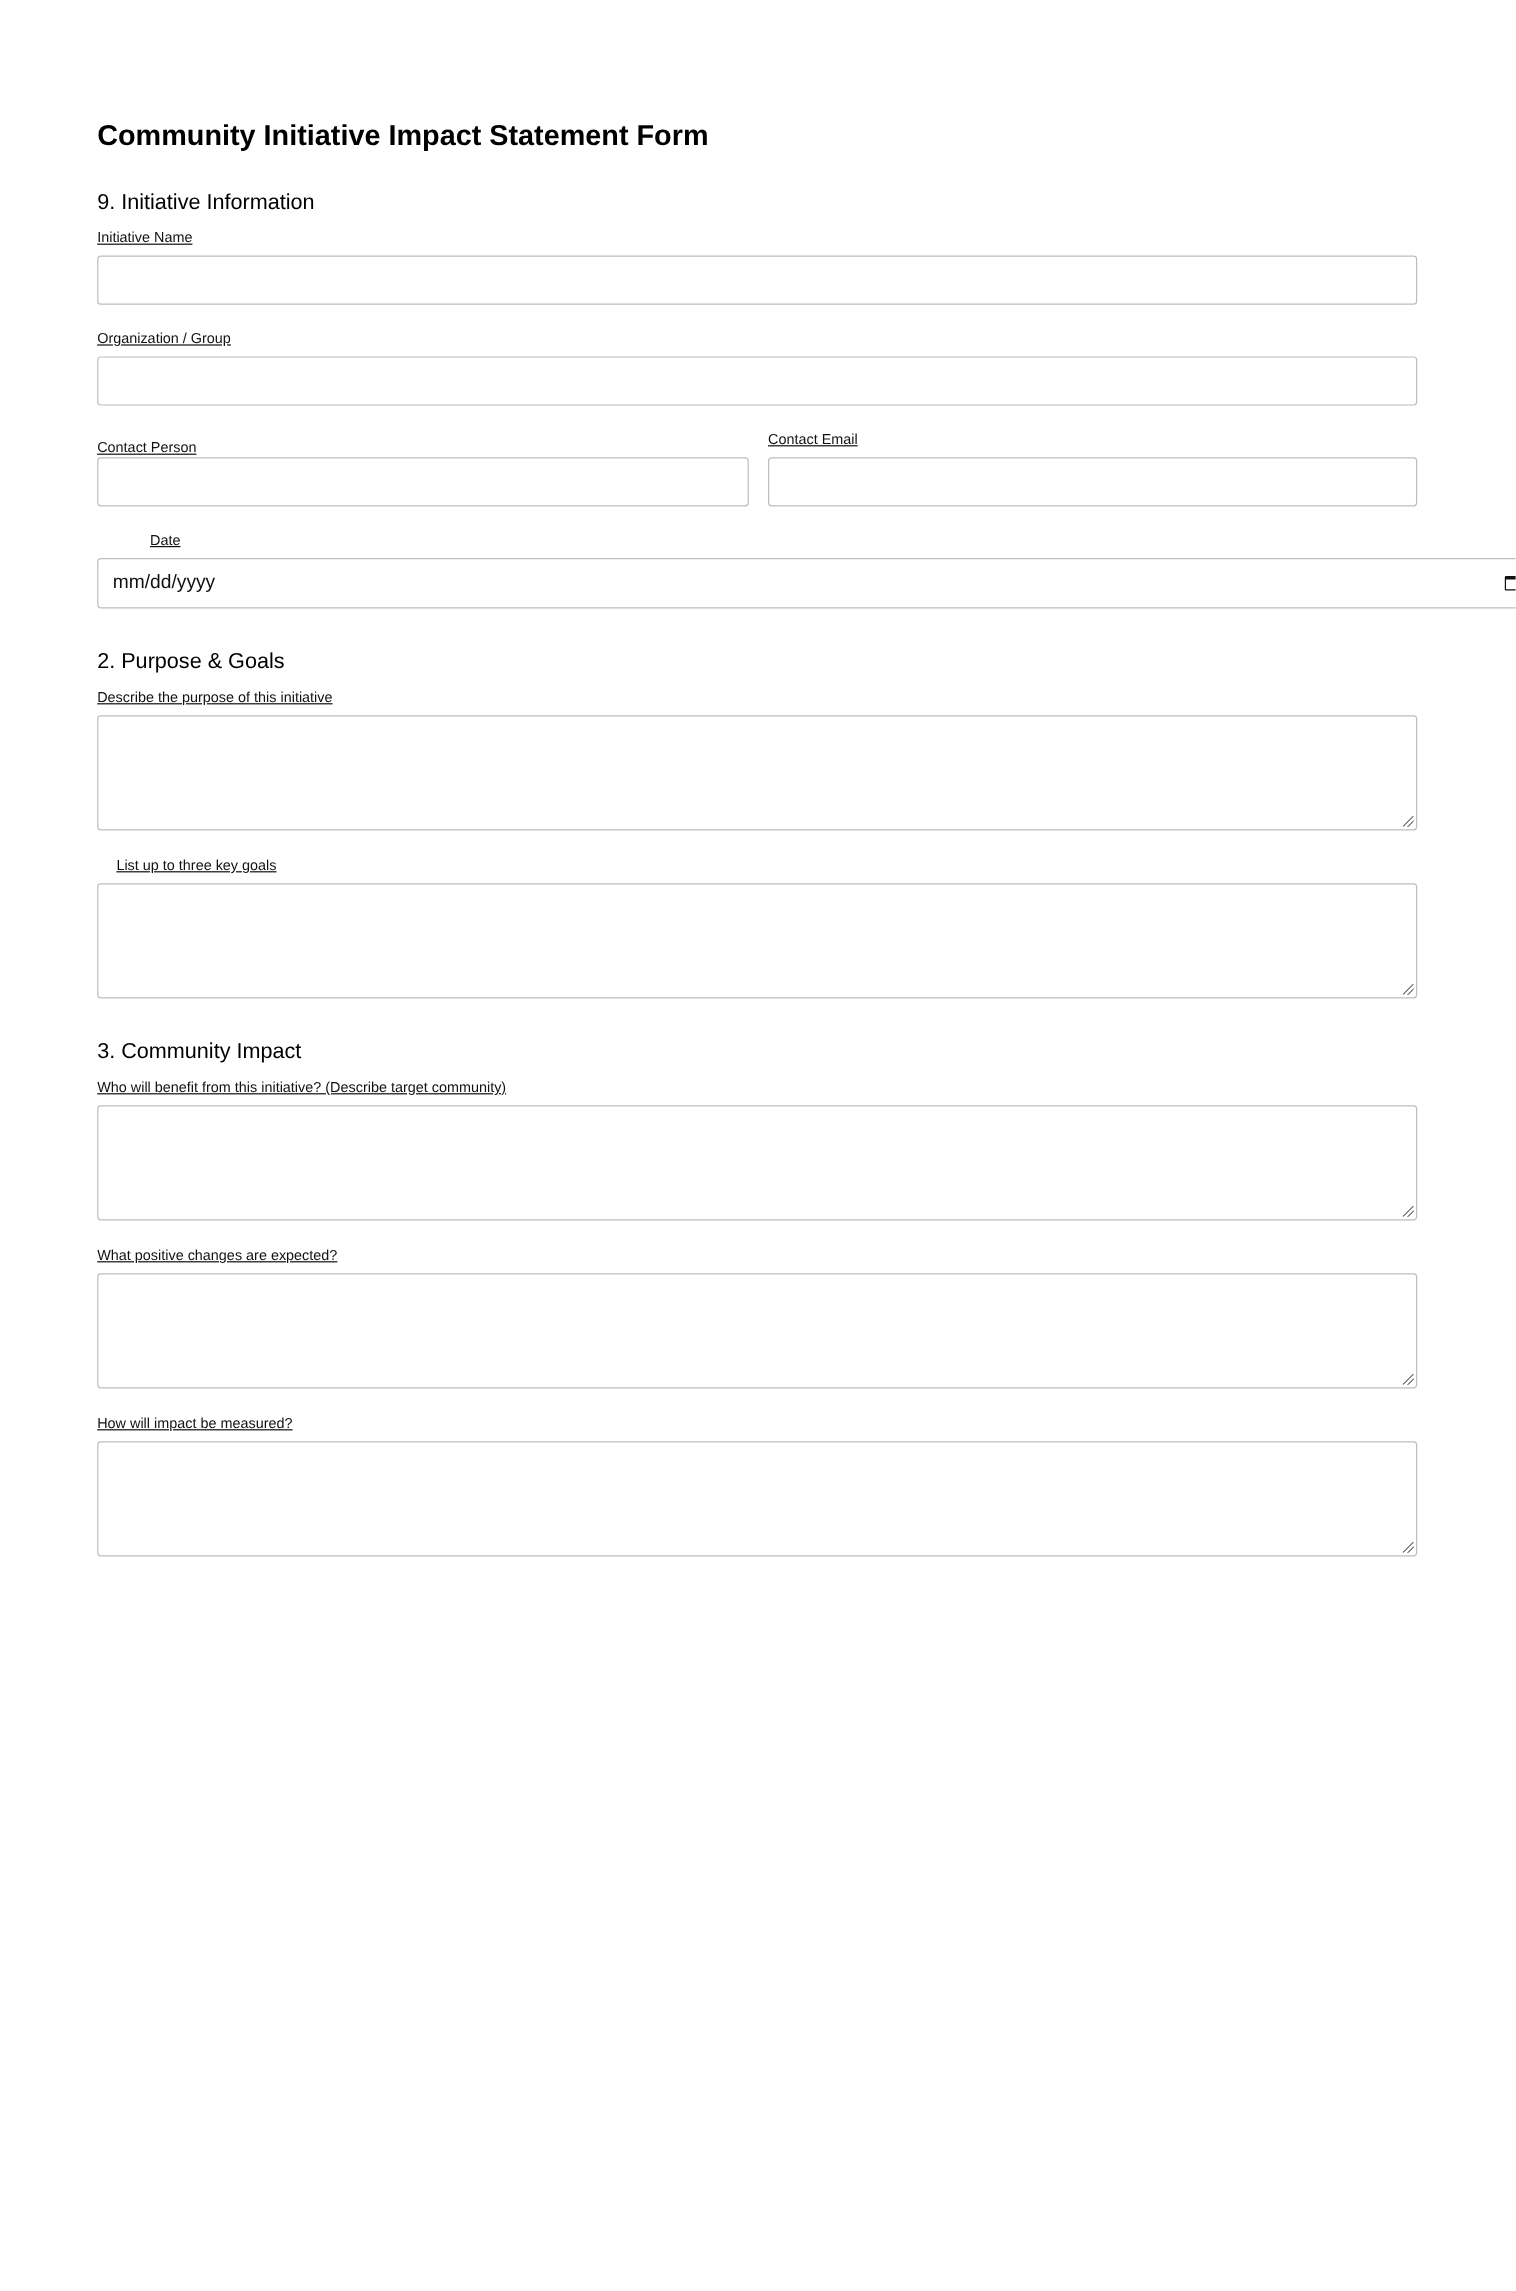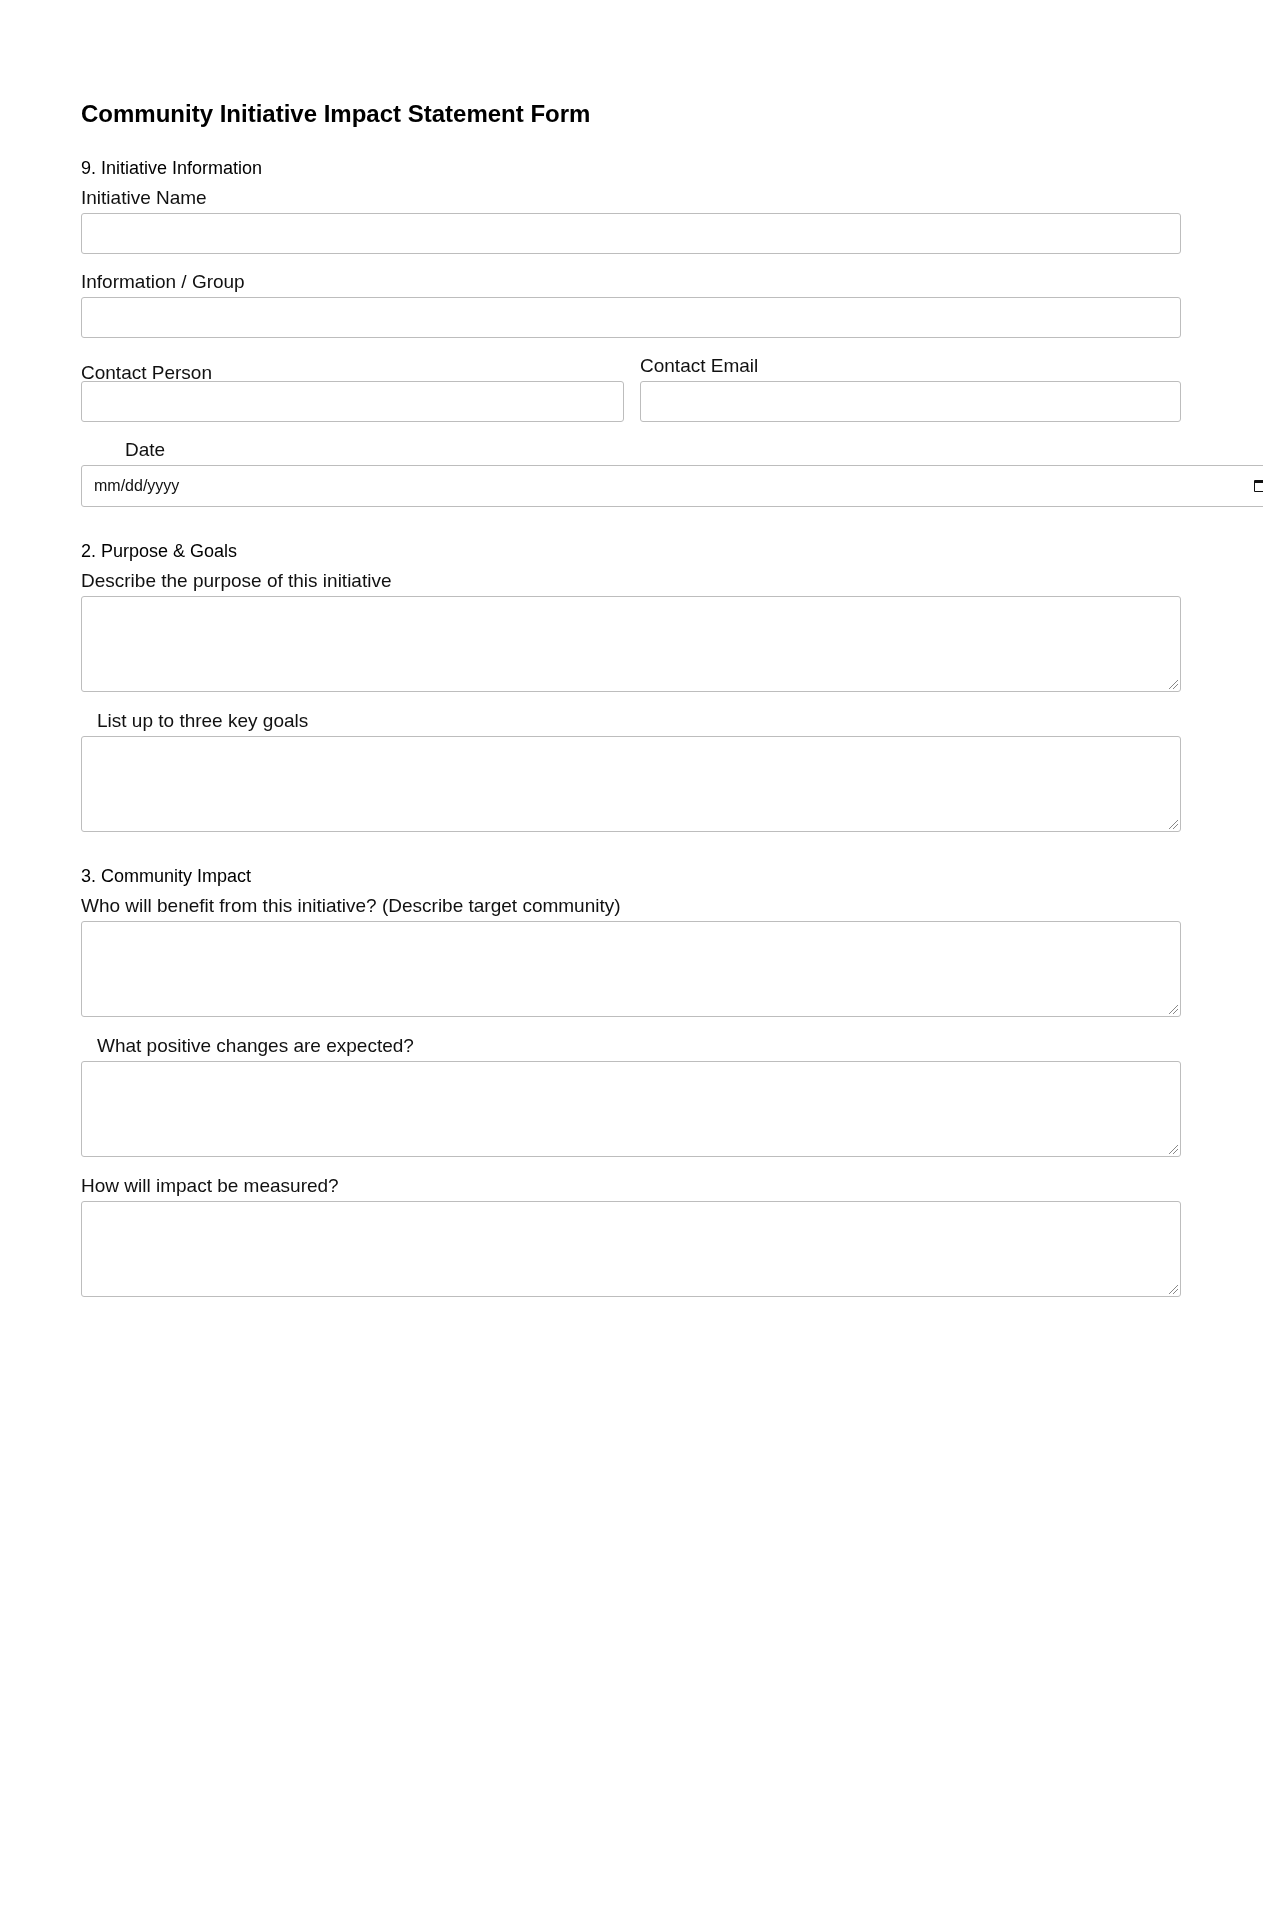--- a/index.html
+++ b/index.html
@@ -37,25 +37,26 @@
       font-size: 18px;
       font-weight: normal;
       margin: 0;
       line-height: 22px;
       color: #000;
       position: absolute;
       left: 0;
       white-space: nowrap;
     }
     .label {
-      font-size: 19px;
+      font-size: 12px;
       line-height: 18px;
       color: #111;
       position: absolute;
       white-space: nowrap;
+      text-decoration: underline;
     }
     .field {
       position: absolute;
       box-sizing: border-box;
       border: 1px solid #bdbdbd;
       border-radius: 3px;
       background: #fff;
       font-family: "Liberation Sans", sans-serif;
       font-size: 16px;
       color: #111;
@@ -102,21 +103,21 @@
 
 <div class="page">
 
   <h1>Community Initiative Impact Statement Form</h1>
 
   <h2 class="section-title" style="top:157px;">9. Initiative Information</h2>
 
   <label class="label" style="left:0; top:189px;">Initiative Name</label>
   <input class="field input" style="left: 0px; top: 213px; width: 1100px;" type="text" value="">
 
-  <label class="label" style="left:0; top:273px;">Information / Group</label>
+  <label class="label" style="left:0; top:273px;">Organization / Group</label>
   <input class="field input" style="left: 0px; top: 297px; width: 1100px;" type="text" value="">
 
   <label class="label" style="left:0; top:364px;">Contact Person</label>
   <input class="field input" style="left: 0px; top: 381px; width: 543px;" type="text" value="">
 
   <label class="label" style="left:559px; top:357px;">Contact Email</label>
   <input class="field input" style="left: 559px; top: 381px; width: 541px;" type="email" value="">
 
   <label class="label" style="left:0; top:441px;margin-left:44px;">Date</label>
   <div class="field input date-field" style="left:0; top:465px; width:1200px; height:42px;">
@@ -136,21 +137,21 @@
     <span class="grip"></span>
   </div>
 
   <h2 class="section-title" style="top:865px;">3. Community Impact</h2>
 
   <label class="label" style="left:0; top:897px;">Who will benefit from this initiative? (Describe target community)</label>
   <div class="field textarea" style="left:0; top:921px; width:1100px;">
     <span class="grip"></span>
   </div>
 
-  <label class="label" style="left:16px; top:1037px;">What positive changes are expected?</label>
+  <label class="label" style="left:0; top:1037px;">What positive changes are expected?</label>
   <div class="field textarea" style="left:0; top:1061px; width:1100px;">
     <span class="grip"></span>
   </div>
 
   <label class="label" style="left:0; top:1177px;">How will impact be measured?</label>
   <div class="field textarea" style="left:0; top:1201px; width:1100px;">
     <span class="grip"></span>
   </div>
 
 </div>

